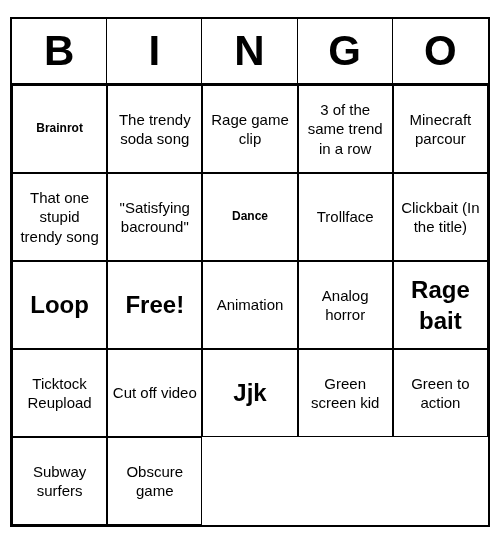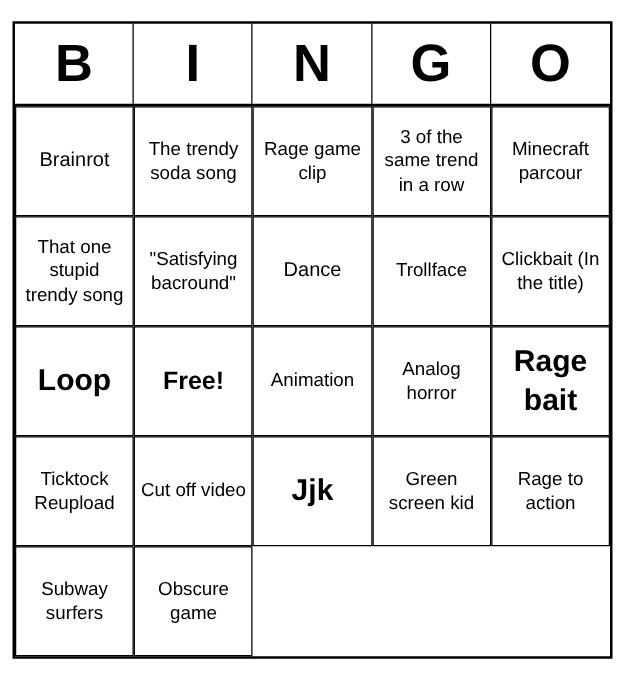--- a/index.html
+++ b/index.html
@@ -45,26 +45,26 @@
       padding: 6px 4px;
       min-height: 88px;
       font-size: 15px;
       line-height: 1.3;
     }
     .bingo-cell.large-text {
       font-size: 24px;
       font-weight: bold;
     }
     .bingo-cell.free {
-      font-size: 20px;
+      font-size: 24px;
       font-weight: bold;
     }
     .bingo-cell.medium-text {
-      font-size: 16px;
-      font-weight: normal;
+      font-size: 12px;
+      font-weight: bold;
     }
   </style>
 </head>
 <body>
 
 <div class="bingo-card">
   <div class="bingo-header">
   <div class="bingo-letter">B</div>
       <div class="bingo-letter">I</div>
       <div class="bingo-letter">N</div>
@@ -84,17 +84,17 @@
       <div class="bingo-cell">Clickbait (In the title)</div>
       <div class="bingo-cell large-text">Loop</div>
       <div class="bingo-cell free">Free!</div>
       <div class="bingo-cell">Animation</div>
       <div class="bingo-cell">Analog horror</div>
       <div class="bingo-cell large-text">Rage bait</div>
       <div class="bingo-cell">Ticktock Reupload</div>
       <div class="bingo-cell">Cut off video</div>
       <div class="bingo-cell large-text">Jjk</div>
       <div class="bingo-cell">Green screen kid</div>
-      <div class="bingo-cell">Rage to action</div>
+      <div class="bingo-cell">Green to action</div>
       <div class="bingo-cell">Subway surfers</div>
       <div class="bingo-cell">Obscure game</div>
     </div>
 </div>
 
 </body></html>

